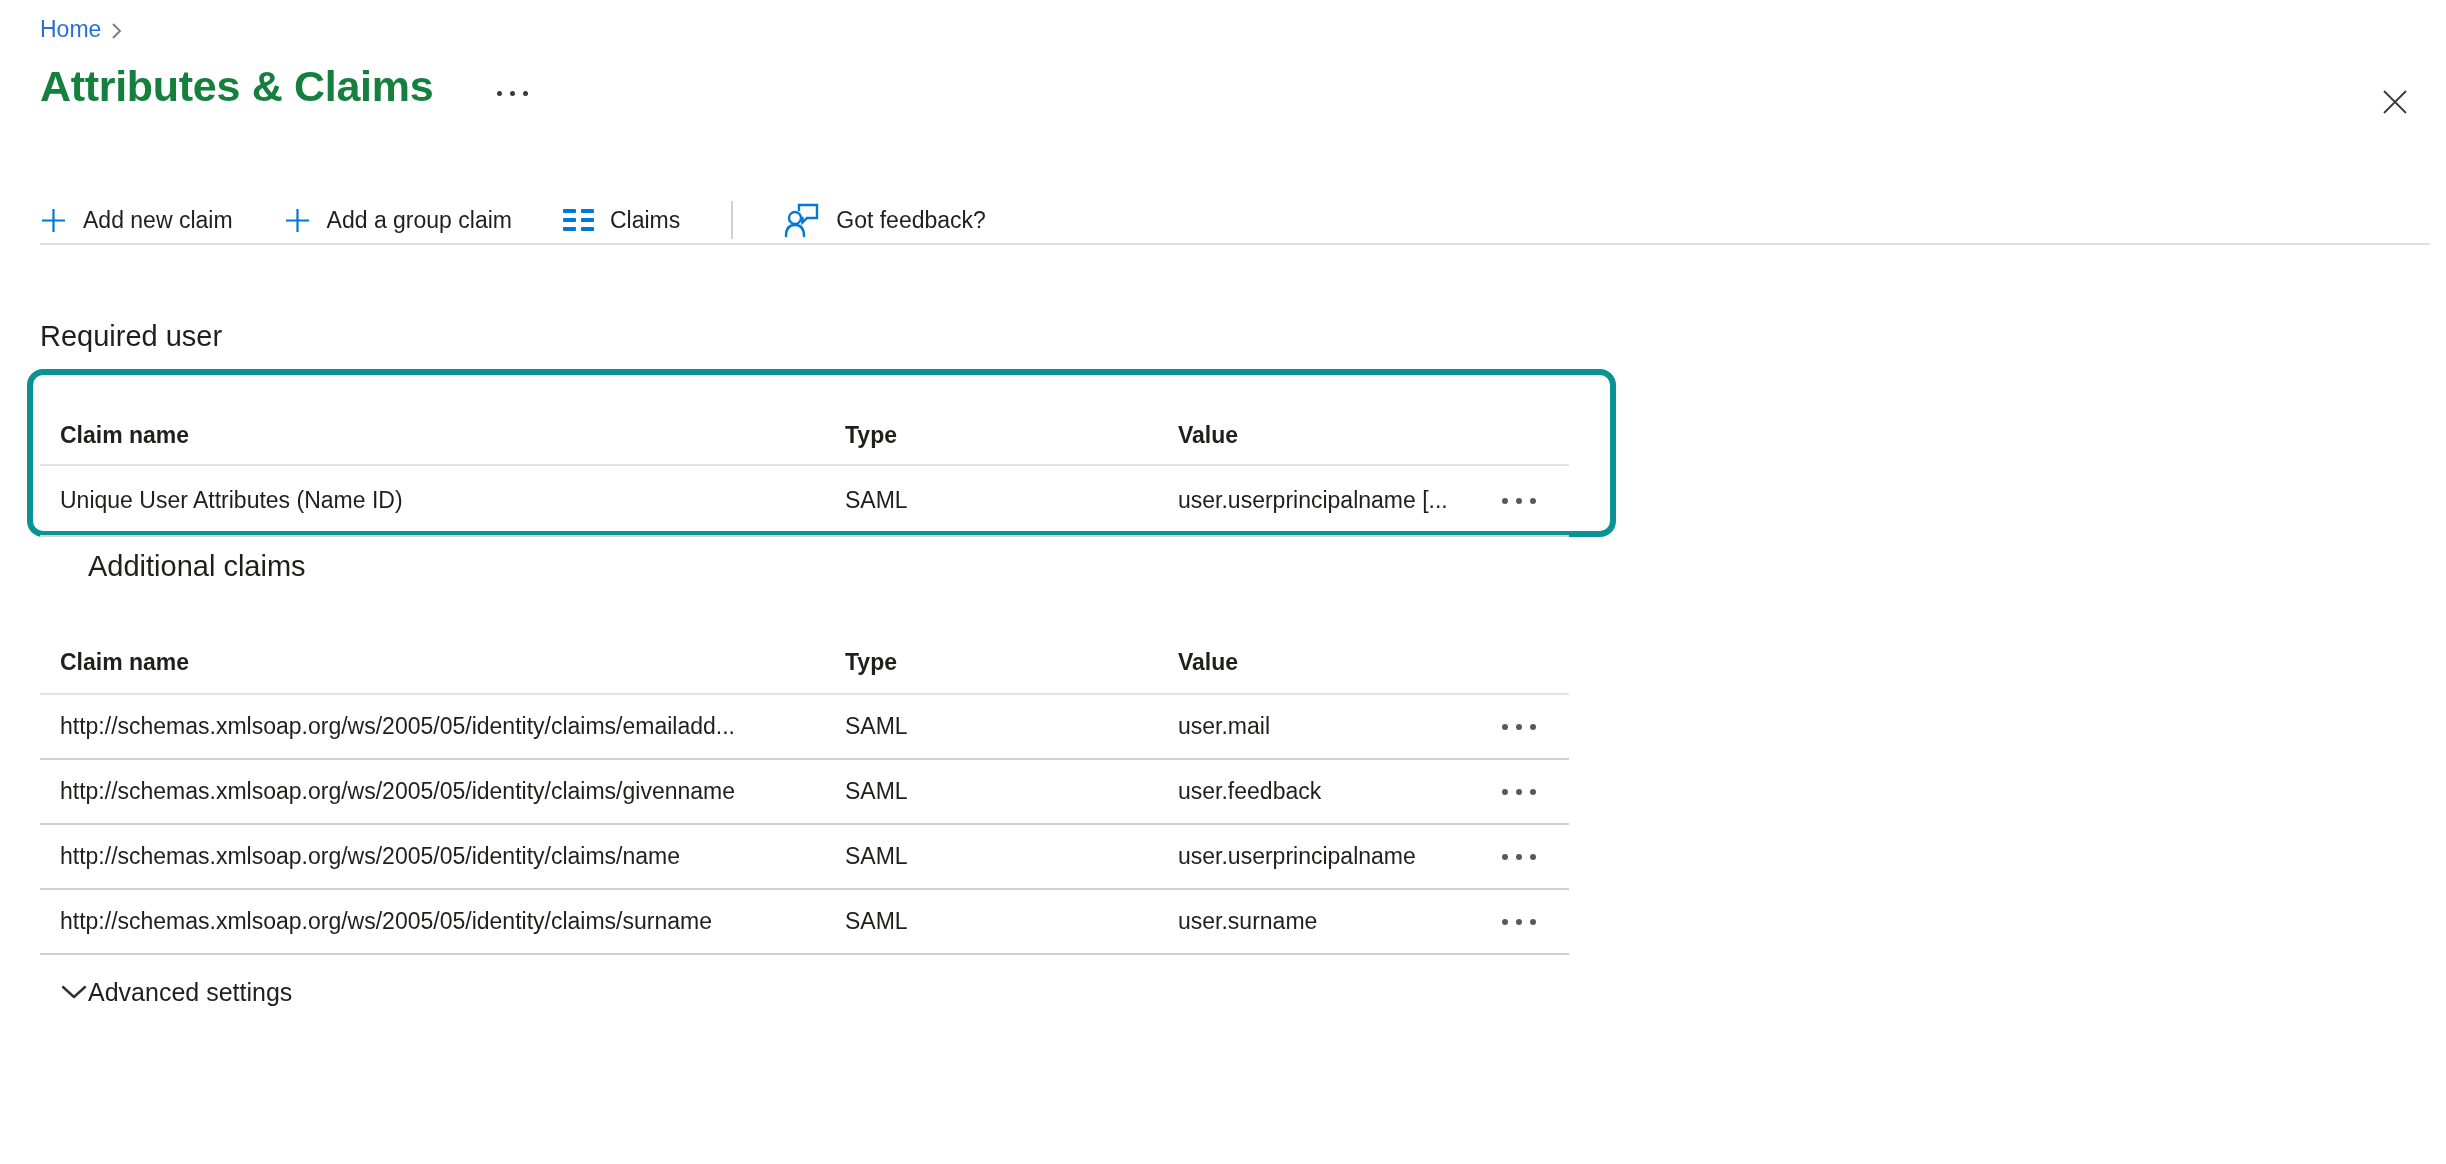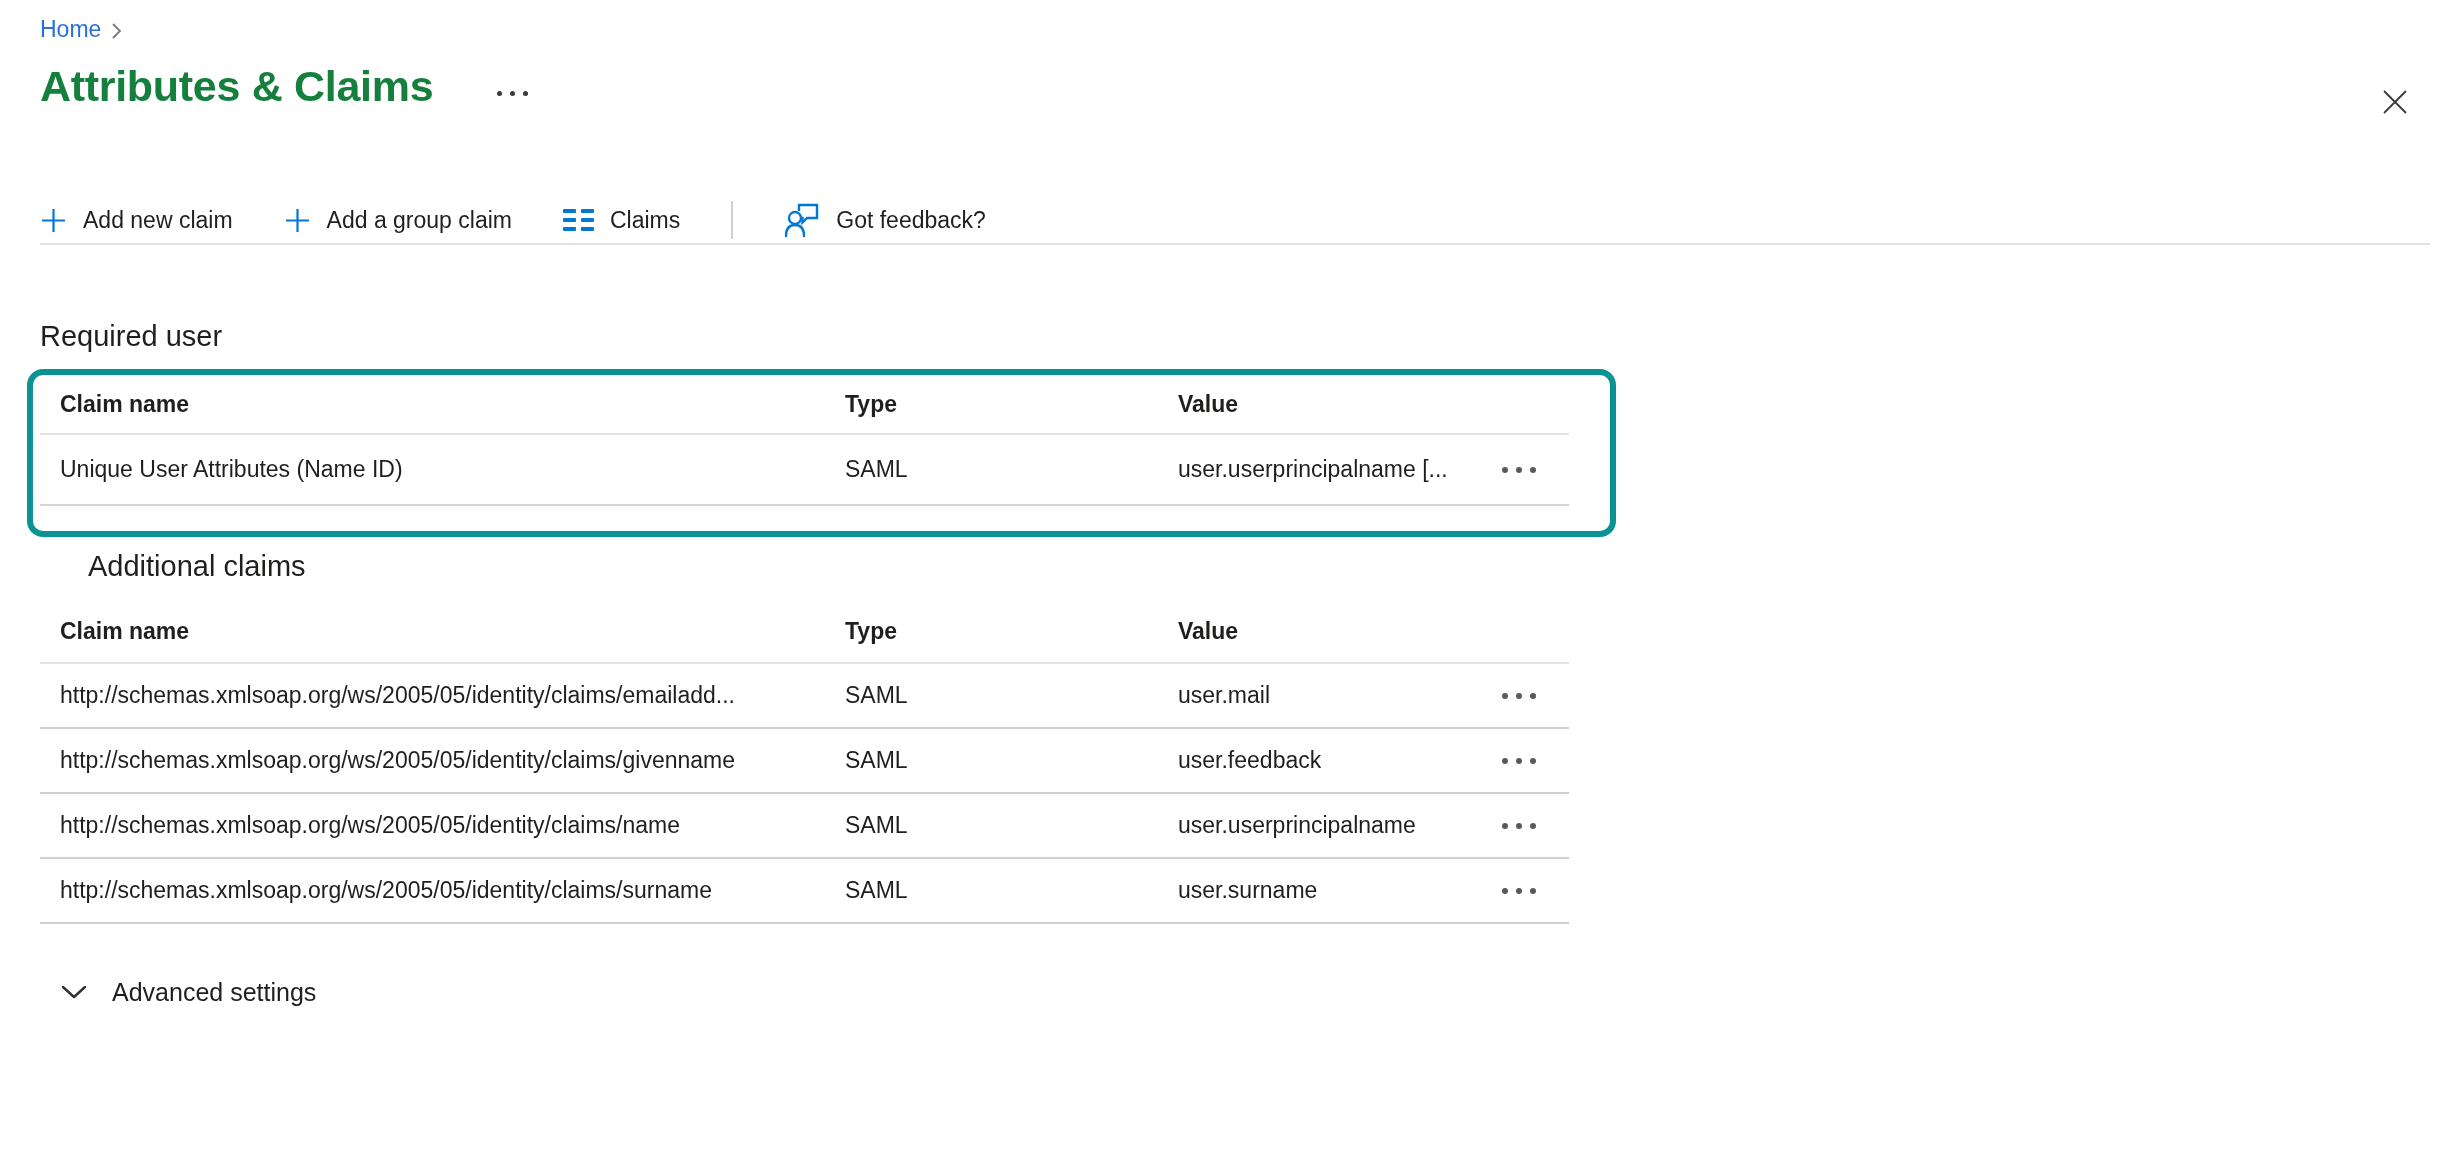--- a/index.html
+++ b/index.html
@@ -33,36 +33,36 @@
   
   .section-heading { position:absolute; left:40px; font-size:29px; font-weight:400; color:#201f1e; }
   .h-required { top:320px; }
   .h-additional { top:550px;margin-left:48px; }
 
   
   .highlight-box { position:absolute; top:369px; left:27px; width:1589px; height:168px; border:6px solid #0b9393; border-radius:16px; background:#ffffff; }
 
   
   .claims-grid { display:grid; grid-template-columns:805px 333px 320px 1fr; align-items:center; }
-  .claims-table { width:1529px; }
+  .claims-table { width:1529px;margin-top:31px; }
   .required-table { position:absolute; top:375px; left:40px; }
   .additional-table { position:absolute; top:600px; left:40px; }
   .thead { font-weight:700; font-size:23px; border-bottom:2px solid #e5e3e1; }
   .required-table .thead { height:60px; }
   .additional-table .thead { height:64px; }
   .row { font-size:23px; border-bottom:2px solid #d6d4d2; cursor:pointer; }
   .required-table .row { height:71px; }
   .additional-table .row { height:65px; border-bottom-color:#d2d0ce; }
   .cell { padding-right:16px; white-space:nowrap; overflow:hidden; }
   .cell.first { padding-left:20px; }
   .dots-btn { border:none; background:none; display:flex; align-items:center; gap:8px; cursor:pointer; padding:8px 4px; justify-self:start; }
   .dots-btn .dot { width:6px; height:6px; border-radius:50%; background:#595959; }
 
   
-  .advanced { position:absolute; top:978px; left:60px; display:flex; align-items:center; gap:24px; border:none; background:none; cursor:pointer; font-family:inherit; font-size:25px; color:#201f1e; }
+  .advanced { position:absolute; top:978px; left:60px; display:flex; align-items:center; border:none; background:none; cursor:pointer; font-family:inherit; font-size:25px; color:#201f1e; }
 </style>
 </head>
 <body>
 
 <div class="page">
 
   <nav class="breadcrumb">
     <a href="#">Home</a>
     <span class="crumb-chevron">
       <svg width="15" height="20" viewBox="0 0 15 20">

